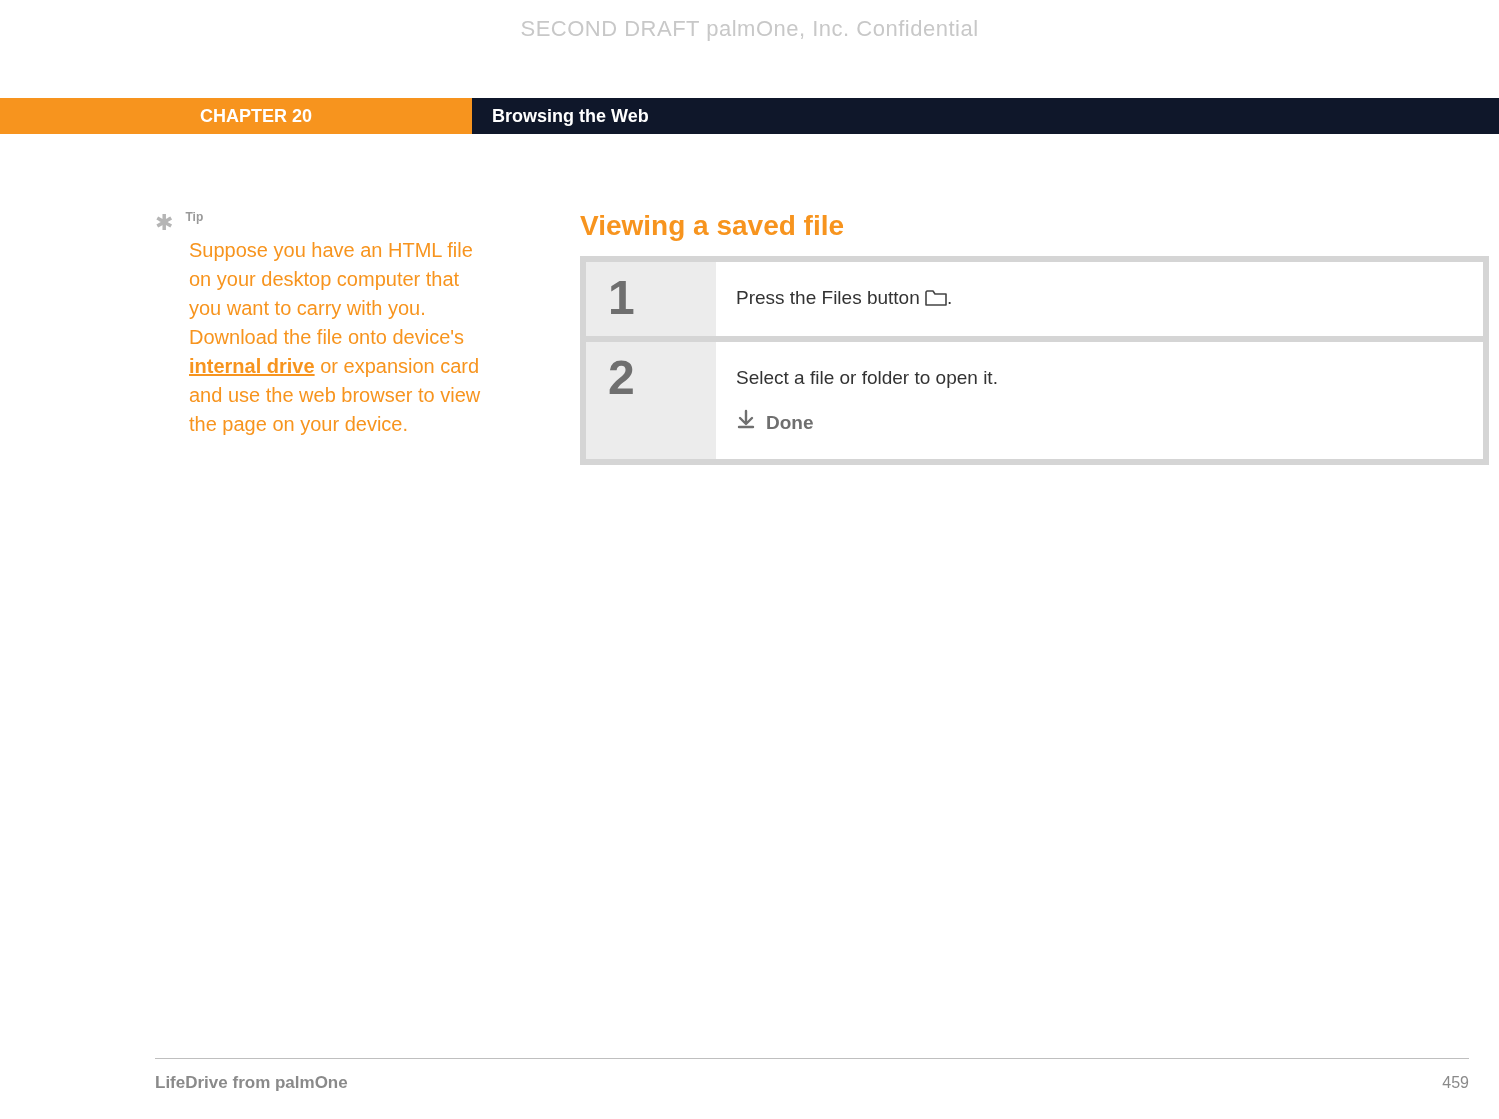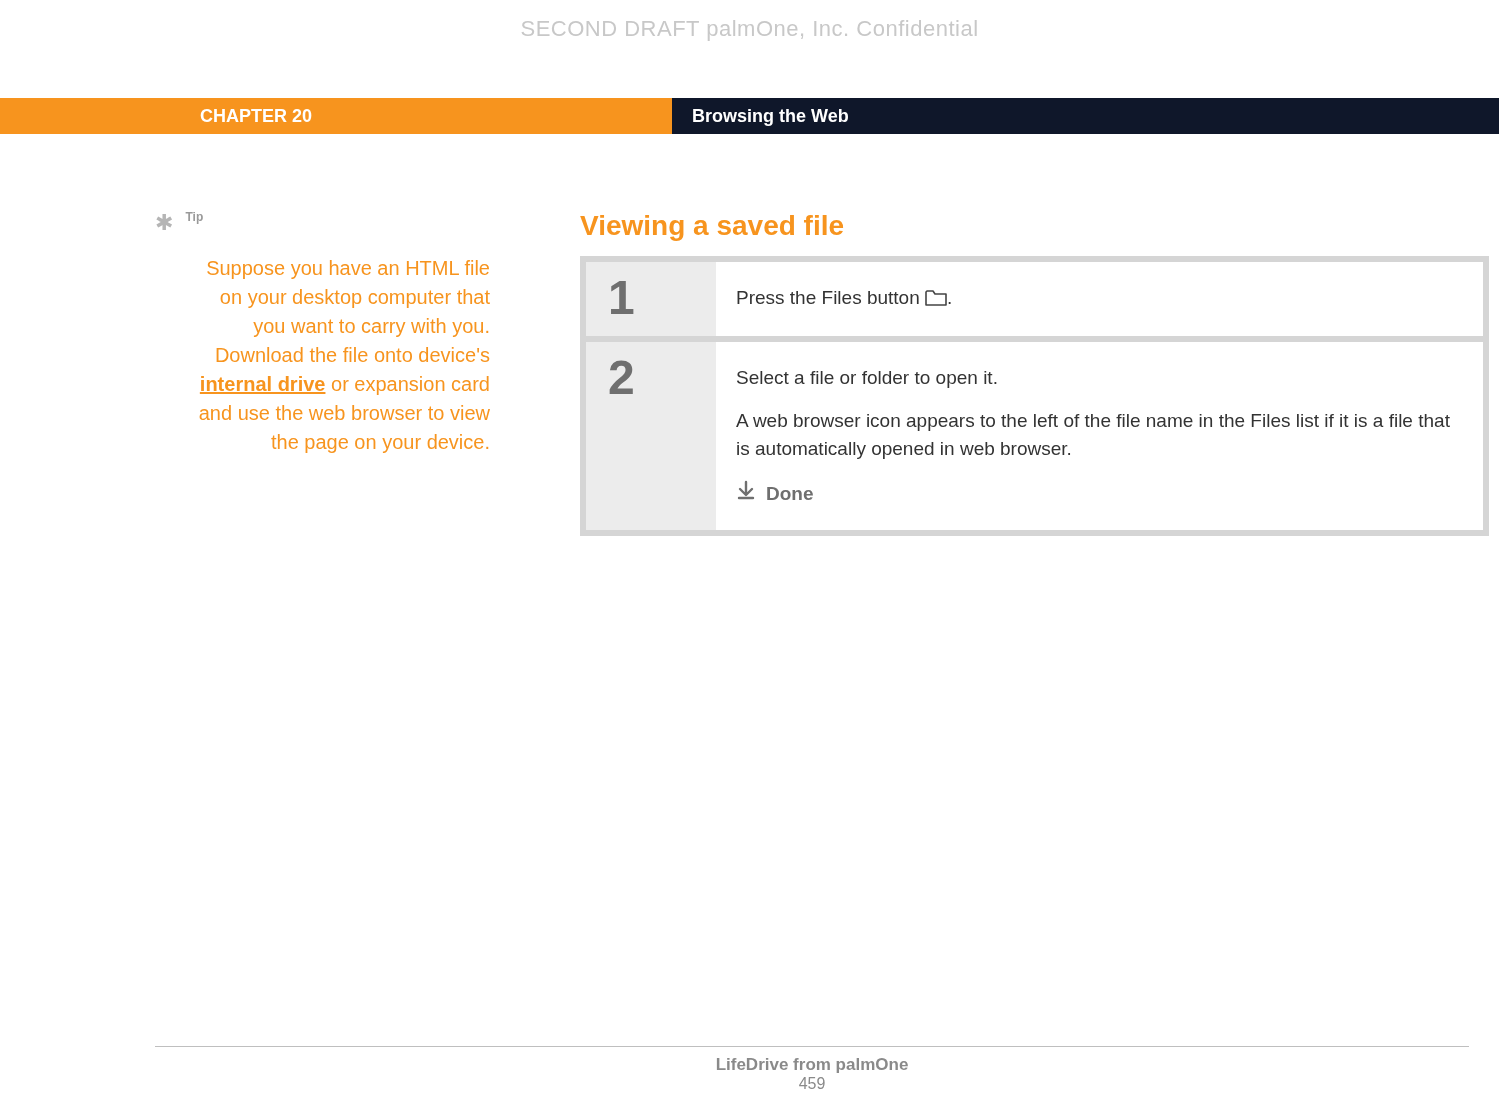--- a/index.html
+++ b/index.html
@@ -32,21 +32,21 @@
     }
     .header-orange {
       background: #f7941e;
       color: #ffffff;
       display: flex;
       align-items: center;
       justify-content: flex-start;
       padding-left: 200px;
       font-weight: bold;
       font-size: 18px;
-      width: 672px;
+      width: 472px;
     }
     .header-gray {
       background: #0f172a;
       color: #ffffff;
       display: flex;
       align-items: center;
       padding-left: 20px;
       font-weight: bold;
       font-size: 18px;
       flex: 1;
@@ -77,23 +77,22 @@
     }
     .tip-label {
       color: #9a9a9a;
       font-weight: bold;
       font-size: 12px;
     }
     .tip-body {
       color: #f7941e;
       font-size: 20px;
       line-height: 1.45;
-      margin-top: 20px;
+      margin-top: 2px;
       margin-left: 34px;
-      text-align: right;
     }
     .tip-body .link {
       color: #f7941e;
       text-decoration: underline;
       font-weight: bold;
     }
     .main {
       flex: 1;
       padding-left: 20px;
       padding-right: 10px;
@@ -157,28 +156,27 @@
       font-weight: bold;
       font-size: 19px;
       margin-top: 18px;
     }
     .footer {
       position: absolute;
       bottom: 26px;
       left: 155px;
       right: 30px;
       border-top: 1px solid #bfbfbf;
-      padding-top: 8px;
+      padding-top: 14px;
       display: flex;
       justify-content: space-between;
       align-items: center;
       color: #8a8a8a;
       font-size: 17px;
       font-weight: bold;
-      flex-direction: column;
     }
     .footer .page {
       font-weight: normal;
       font-size: 16px;
     }
   </style>
 </head>
 <body>
 
 <div class="watermark">SECOND DRAFT palmOne, Inc.  Confidential</div>
@@ -212,21 +210,20 @@
                   <path d="M1 3 L1 16 L21 16 L21 5 L10 5 L8 2 L2 2 Z" fill="none" stroke="#444" stroke-width="1.6" stroke-linejoin="round"></path>
                 </svg></span><span>.</span>
           </p>
         </div>
       </div>
 
       <div class="step">
         <div class="step-num">2</div>
         <div class="step-body">
           <p>Select a file or folder to open it.</p>
-          <p>A web browser icon appears to the left of the file name in the Files list if it is a file that is automatically opened in web browser.</p>
           <div class="done-row">
             <span>
               <svg width="20" height="20" viewBox="0 0 20 20">
                   <path d="M10 2 L10 14 M4 9 L10 15 L16 9 M3 18 L17 18" fill="none" stroke="#6f6f6f" stroke-width="2.4" stroke-linecap="round" stroke-linejoin="round"></path>
                 </svg>
             </span>
             <span>Done</span>
           </div>
         </div>
       </div>

